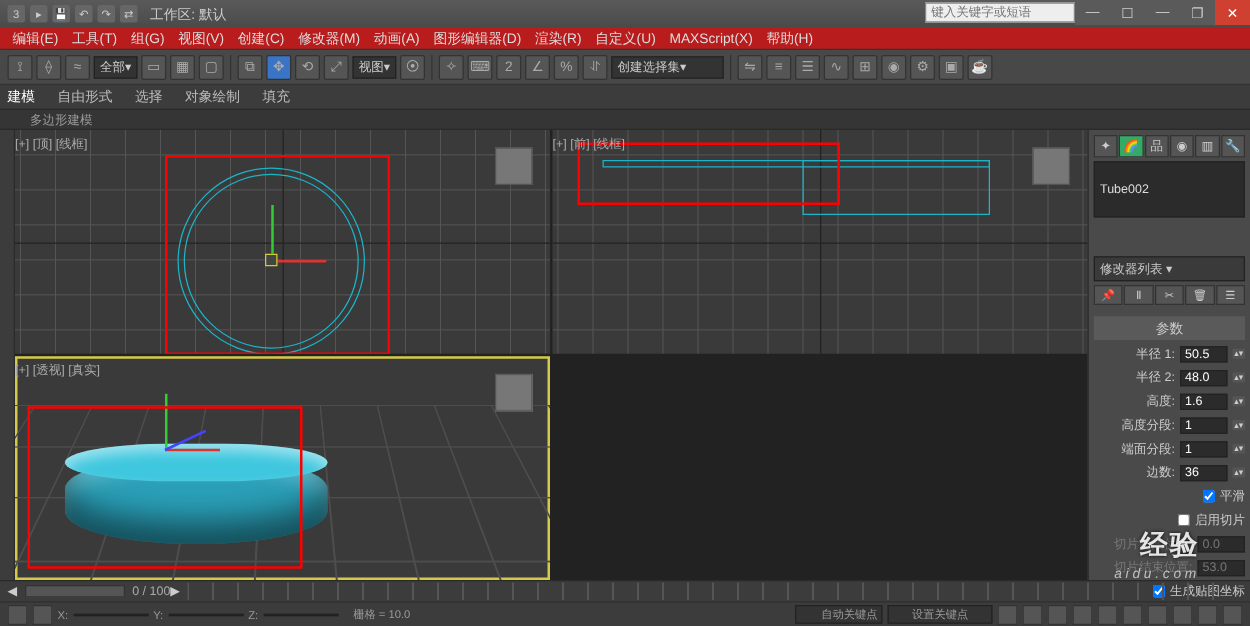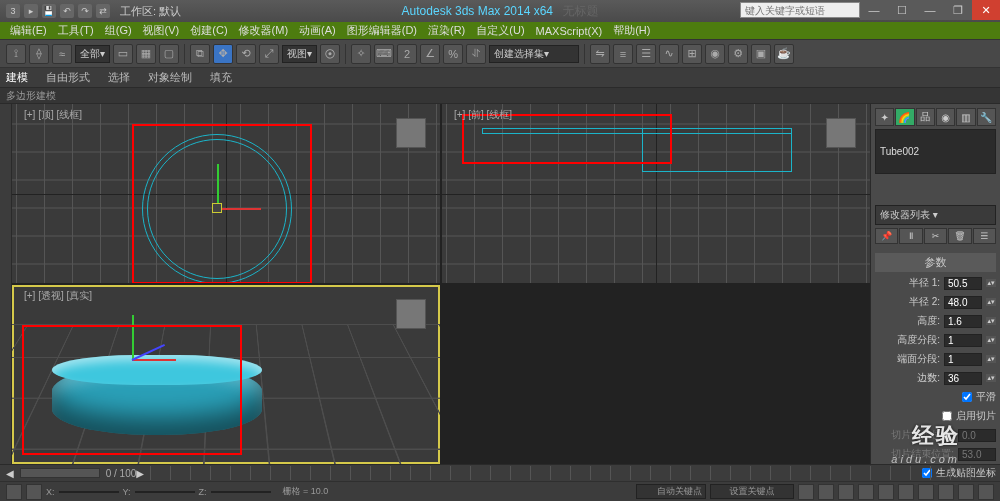--- a/index.html
+++ b/index.html
@@ -10,38 +10,38 @@
   .titlebar .left-icons span { width: 14px; height: 14px; background: #666; border-radius: 2px; display:flex;align-items:center;justify-content:center;font-size:9px;}
   .titlebar .worklabel { font-size: 11px; color: #ccc; margin-left: 4px;}
   .titlebar .title-center { position:absolute; left:50%; transform:translateX(-50%); color: #5bd6ff; font-size: 12px; }
   .titlebar .title-center .sub { color:#666; margin-left:6px;}
   .titlebar .searchbox { position:absolute; right:140px; top:2px; width: 120px; height:16px; background:#eee; border:1px solid #888; font-size:10px; padding:0 4px; color:#333;}
   .titlebar .winbtns { position:absolute; right:0; top:0; display:flex; }
   .titlebar .winbtns div { width:28px; height:20px; display:flex; align-items:center; justify-content:center; font-size:11px; }
   .titlebar .winbtns .min,.titlebar .winbtns .max{ background:#5a5a5a; color:#ccc;}
   .titlebar .winbtns .close { background:#d04030; color:#fff; }
 
-  .menubar { height:18px; background:#4d7c0f; display:flex; align-items:center; padding:0 6px; gap:3px; border-bottom:1px solid #333;}
+  .menubar { height:18px; background:#b91c1c; display:flex; align-items:center; padding:0 6px; gap:3px; border-bottom:1px solid #333;}
   .menubar span { font-size:11px; color:#ddd; padding:0 4px; cursor:default;}
   
   .toolbar1 { height:28px; background:#484848; border-bottom:1px solid #333; display:flex; align-items:center; padding:0 6px; gap:3px;}
   .toolbar1 .ico { width:20px; height:20px; background:#555; border:1px solid #333; border-radius:2px; display:flex;align-items:center;justify-content:center;font-size:11px;color:#aaa;}
   .toolbar1 .combo { height:18px; background:#333; border:1px solid #222; color:#ccc; font-size:10px; padding:0 4px; display:flex;align-items:center;}
   .toolbar1 .sep { width:1px; height:20px; background:#333; margin:0 2px;}
 
   .ribbonrow { height:20px; background:#3c3c3c; display:flex; align-items:center; padding:0 6px; gap:18px; border-bottom:1px solid #2a2a2a;}
   .ribbonrow span { font-size:11px; color:#bbb;}
   .ribbonrow .active{ color:#fff;}
-  .ribbonsub { height:16px; background:#353535; color:#999; font-size:10px; padding:0 6px; display:flex;align-items:center; border-bottom:1px solid #2a2a2a;}
+  .ribbonsub { height:16px; background:#353535; color:#999; font-size:10px; padding:0 24px; display:flex;align-items:center; border-bottom:1px solid #2a2a2a;}
   
   .main { display:flex; height: 360px; }
   .leftgutter { width:12px; background:#3c3c3c; border-right:1px solid #2a2a2a;}
   .viewports { flex:1; display:grid; grid-template-columns:1fr 1fr; grid-template-rows:1fr 1fr; gap:2px; background:#222; position:relative;}
   .vp { background:#3a3a3a; position:relative; overflow:hidden;}
-  .vp .vplabel { position:absolute; top:4px; left:12px; font-size:10px; color:#aaa; z-index:5;}
+  .vp .vplabel { position:absolute; top:4px; left:0; font-size:10px; color:#aaa; z-index:5;}
   .vp .grid { position:absolute; inset:0; background-image:
      linear-gradient(#555 1px, transparent 1px),
      linear-gradient(90deg,#555 1px, transparent 1px);
      background-size:28px 28px; background-position:center;}
   .vp .axis-h{position:absolute;left:0;right:0;top:50%;height:1px;background:#222;}
   .vp .axis-v{position:absolute;top:0;bottom:0;left:50%;width:1px;background:#222;}
   .vp.active{ outline:2px solid #d5c94a; outline-offset:-2px;}
   .vp .cube { position:absolute; right:14px; top:14px; width:30px;height:30px; background:#777; border:1px solid #555;}
   .vp .redbox{ position:absolute; border:2px solid #f00; }
   
@@ -104,24 +104,20 @@
 <div class="titlebar">
   <div class="left-icons">
     <span>3</span>
     <span>▸</span>
     <span>💾</span>
     <span>↶</span>
     <span>↷</span>
     <span>⇄</span>
   </div>
   <span class="worklabel">工作区: 默认</span>
-  <div class="title-center">
-    <span>Autodesk 3ds Max  2014 x64</span>
-    <span class="sub">无标题</span>
-  </div>
   <input class="searchbox" placeholder="键入关键字或短语" style="">
   <div class="winbtns">
     <div class="min">—</div>
     <div class="max">☐</div>
     <div class="min">—</div>
     <div class="max">❐</div>
     <div class="close">✕</div>
   </div>
 </div>
 

